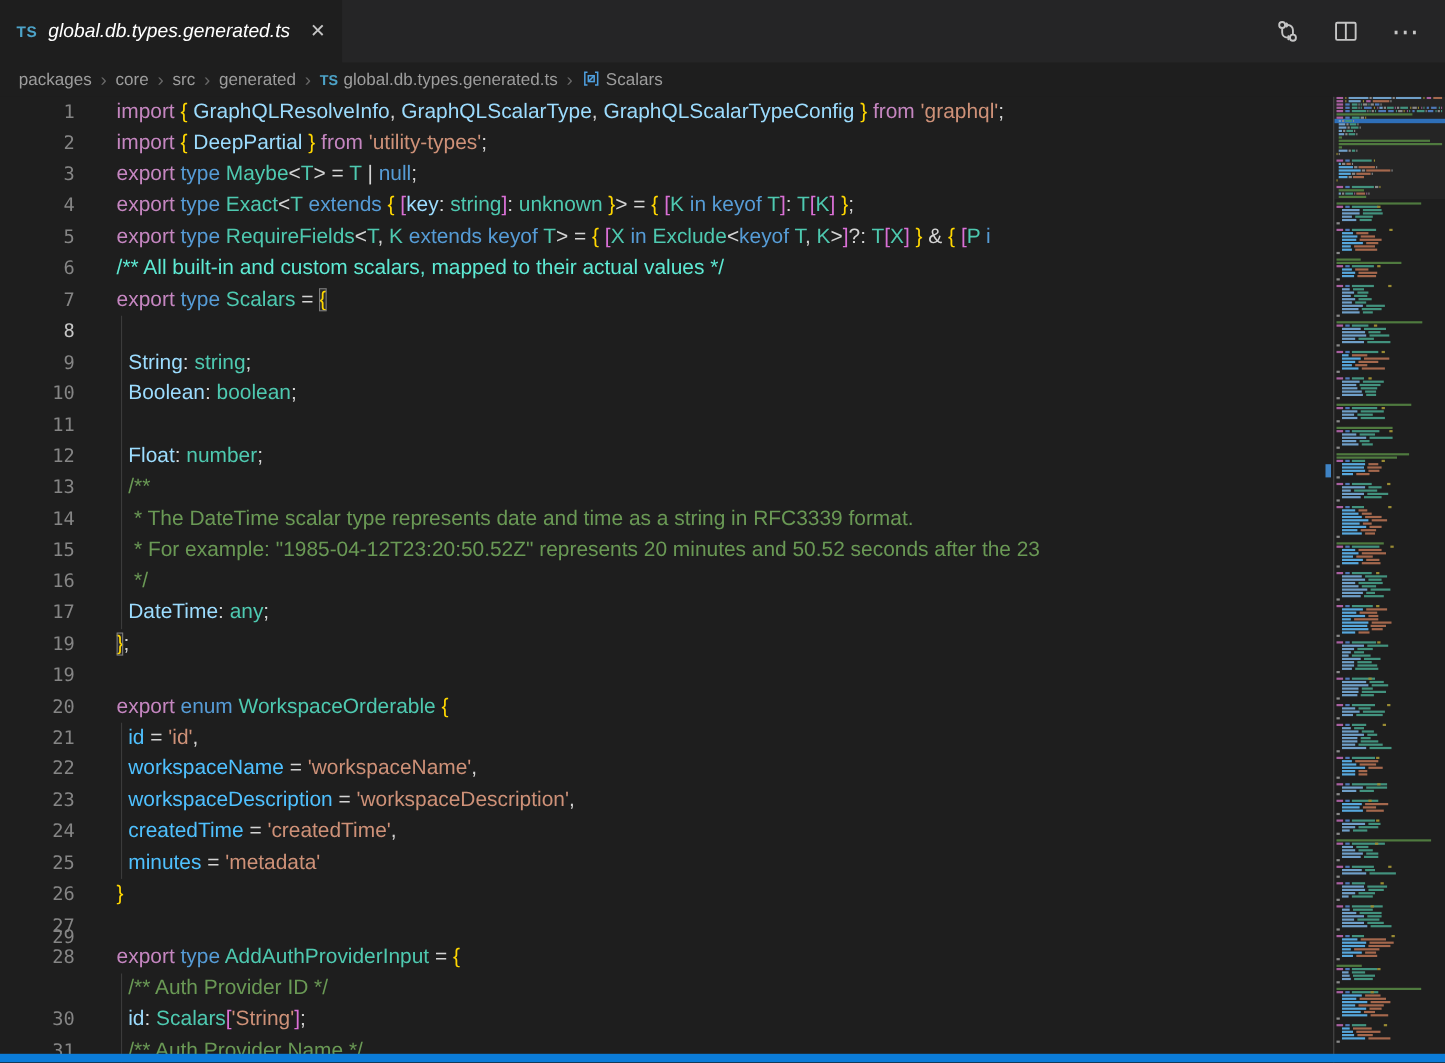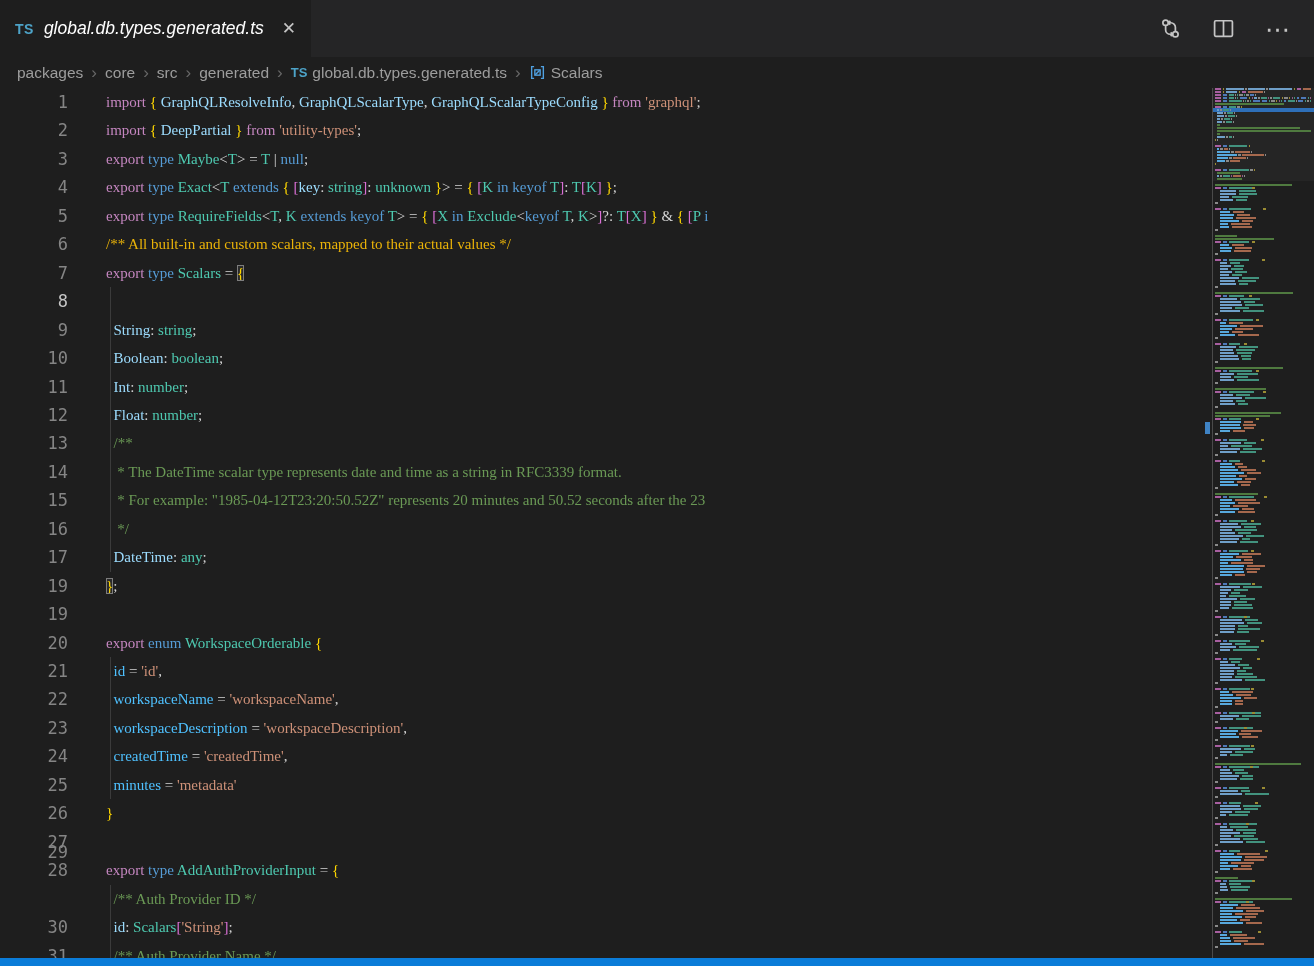--- a/index.html
+++ b/index.html
@@ -22,21 +22,21 @@
   .crumb{display:flex;align-items:center;gap:5px;cursor:pointer;}
   .crumb-sep{color:#686868;font-size:17px;}
   .crumb .ts-mini{color:#4da3c8;font-weight:bold;font-size:13px;}
   
   .editor{position:relative;height:878px;display:flex;}
   .gutter{width:90px;flex:none;position:relative;}
   .ln-num{position:absolute;right:22px;height:29px;line-height:28.45px;color:#858585;
     font-family:"DejaVu Sans Mono",monospace;font-size:17px;}
   .ln-num.cur{color:#c6c6c6;}
   .code{position:relative;flex:1;overflow:hidden;
-    font-family:Liberation Serif, serif;font-size:15px;}
+    font-family:Liberation Sans, sans-serif;font-size:19px;}
   .code-line{position:absolute;left:0;right:0;height:28.45px;line-height:28.45px;
     white-space:pre;padding-left:16px;box-sizing:border-box;}
   .code-line.current{border-top:1px solid #3c3c3c;border-bottom:1px solid #3c3c3c;}
   .bracket-match{outline:1px solid #7d7d7d;outline-offset:-1px;background:rgba(100,100,100,.18);}
   .cursor{display:inline-block;width:2px;height:23px;background:#bfbfbf;vertical-align:-4px;margin-left:1px;}
   .indent-guide{position:absolute;left:20px;width:1px;background:#3b3b3b;}
   
   .overview{width:8px;flex:none;position:relative;border-right:1px solid #4a4a4a;}
   .ov-marker{position:absolute;left:1px;top:38%;width:5px;height:12px;background:#3f83c4;}
   .minimap{width:101px;flex:none;position:relative;overflow:hidden;cursor:pointer;}
@@ -142,25 +142,24 @@
       <div class="ln-num" style="top: 750px;">29</div>
       <div class="ln-num" style="top: 825.05px;">30</div>
       <div class="ln-num" style="top: 853.5px;">31</div>
     </div>
   <div class="code" id="code">
       <div class="code-line" style="top: 0px;"><span style="color: rgb(197, 134, 192);">import</span><span style="color: rgb(212, 212, 212);"> </span><span style="color: rgb(255, 215, 0);">{</span><span style="color: rgb(212, 212, 212);"> </span><span style="color: rgb(156, 220, 254);">GraphQLResolveInfo</span><span style="color: rgb(212, 212, 212);">, </span><span style="color: rgb(156, 220, 254);">GraphQLScalarType</span><span style="color: rgb(212, 212, 212);">, </span><span style="color: rgb(156, 220, 254);">GraphQLScalarTypeConfig</span><span style="color: rgb(212, 212, 212);"> </span><span style="color: rgb(255, 215, 0);">}</span><span style="color: rgb(212, 212, 212);"> </span><span style="color: rgb(197, 134, 192);">from</span><span style="color: rgb(212, 212, 212);"> </span><span style="color: rgb(206, 145, 120);">'graphql'</span><span style="color: rgb(212, 212, 212);">;</span></div>
       <div class="code-line" style="top: 28.45px;"><span style="color: rgb(197, 134, 192);">import</span><span style="color: rgb(212, 212, 212);"> </span><span style="color: rgb(255, 215, 0);">{</span><span style="color: rgb(212, 212, 212);"> </span><span style="color: rgb(156, 220, 254);">DeepPartial</span><span style="color: rgb(212, 212, 212);"> </span><span style="color: rgb(255, 215, 0);">}</span><span style="color: rgb(212, 212, 212);"> </span><span style="color: rgb(197, 134, 192);">from</span><span style="color: rgb(212, 212, 212);"> </span><span style="color: rgb(206, 145, 120);">'utility-types'</span><span style="color: rgb(212, 212, 212);">;</span></div>
       <div class="code-line" style="top: 56.9px;"><span style="color: rgb(197, 134, 192);">export</span><span style="color: rgb(212, 212, 212);"> </span><span style="color: rgb(86, 156, 214);">type</span><span style="color: rgb(212, 212, 212);"> </span><span style="color: rgb(78, 201, 176);">Maybe</span><span style="color: rgb(212, 212, 212);">&lt;</span><span style="color: rgb(78, 201, 176);">T</span><span style="color: rgb(212, 212, 212);">&gt; = </span><span style="color: rgb(78, 201, 176);">T</span><span style="color: rgb(212, 212, 212);"> | </span><span style="color: rgb(86, 156, 214);">null</span><span style="color: rgb(212, 212, 212);">;</span></div>
       <div class="code-line" style="top: 85.35px;"><span style="color: rgb(197, 134, 192);">export</span><span style="color: rgb(212, 212, 212);"> </span><span style="color: rgb(86, 156, 214);">type</span><span style="color: rgb(212, 212, 212);"> </span><span style="color: rgb(78, 201, 176);">Exact</span><span style="color: rgb(212, 212, 212);">&lt;</span><span style="color: rgb(78, 201, 176);">T</span><span style="color: rgb(212, 212, 212);"> </span><span style="color: rgb(86, 156, 214);">extends</span><span style="color: rgb(212, 212, 212);"> </span><span style="color: rgb(255, 215, 0);">{</span><span style="color: rgb(212, 212, 212);"> </span><span style="color: rgb(218, 112, 214);">[</span><span style="color: rgb(156, 220, 254);">key</span><span style="color: rgb(212, 212, 212);">: </span><span style="color: rgb(78, 201, 176);">string</span><span style="color: rgb(218, 112, 214);">]</span><span style="color: rgb(212, 212, 212);">: </span><span style="color: rgb(78, 201, 176);">unknown</span><span style="color: rgb(212, 212, 212);"> </span><span style="color: rgb(255, 215, 0);">}</span><span style="color: rgb(212, 212, 212);">&gt; = </span><span style="color: rgb(255, 215, 0);">{</span><span style="color: rgb(212, 212, 212);"> </span><span style="color: rgb(218, 112, 214);">[</span><span style="color: rgb(78, 201, 176);">K</span><span style="color: rgb(212, 212, 212);"> </span><span style="color: rgb(86, 156, 214);">in</span><span style="color: rgb(212, 212, 212);"> </span><span style="color: rgb(86, 156, 214);">keyof</span><span style="color: rgb(212, 212, 212);"> </span><span style="color: rgb(78, 201, 176);">T</span><span style="color: rgb(218, 112, 214);">]</span><span style="color: rgb(212, 212, 212);">: </span><span style="color: rgb(78, 201, 176);">T</span><span style="color: rgb(218, 112, 214);">[</span><span style="color: rgb(78, 201, 176);">K</span><span style="color: rgb(218, 112, 214);">]</span><span style="color: rgb(212, 212, 212);"> </span><span style="color: rgb(255, 215, 0);">}</span><span style="color: rgb(212, 212, 212);">;</span></div>
       <div class="code-line" style="top: 113.8px;"><span style="color: rgb(197, 134, 192);">export</span><span style="color: rgb(212, 212, 212);"> </span><span style="color: rgb(86, 156, 214);">type</span><span style="color: rgb(212, 212, 212);"> </span><span style="color: rgb(78, 201, 176);">RequireFields</span><span style="color: rgb(212, 212, 212);">&lt;</span><span style="color: rgb(78, 201, 176);">T</span><span style="color: rgb(212, 212, 212);">, </span><span style="color: rgb(78, 201, 176);">K</span><span style="color: rgb(212, 212, 212);"> </span><span style="color: rgb(86, 156, 214);">extends</span><span style="color: rgb(212, 212, 212);"> </span><span style="color: rgb(86, 156, 214);">keyof</span><span style="color: rgb(212, 212, 212);"> </span><span style="color: rgb(78, 201, 176);">T</span><span style="color: rgb(212, 212, 212);">&gt; = </span><span style="color: rgb(255, 215, 0);">{</span><span style="color: rgb(212, 212, 212);"> </span><span style="color: rgb(218, 112, 214);">[</span><span style="color: rgb(78, 201, 176);">X</span><span style="color: rgb(212, 212, 212);"> </span><span style="color: rgb(86, 156, 214);">in</span><span style="color: rgb(212, 212, 212);"> </span><span style="color: rgb(78, 201, 176);">Exclude</span><span style="color: rgb(212, 212, 212);">&lt;</span><span style="color: rgb(86, 156, 214);">keyof</span><span style="color: rgb(212, 212, 212);"> </span><span style="color: rgb(78, 201, 176);">T</span><span style="color: rgb(212, 212, 212);">, </span><span style="color: rgb(78, 201, 176);">K</span><span style="color: rgb(212, 212, 212);">&gt;</span><span style="color: rgb(218, 112, 214);">]</span><span style="color: rgb(212, 212, 212);">?: </span><span style="color: rgb(78, 201, 176);">T</span><span style="color: rgb(218, 112, 214);">[</span><span style="color: rgb(78, 201, 176);">X</span><span style="color: rgb(218, 112, 214);">]</span><span style="color: rgb(212, 212, 212);"> </span><span style="color: rgb(255, 215, 0);">}</span><span style="color: rgb(212, 212, 212);"> &amp; </span><span style="color: rgb(255, 215, 0);">{</span><span style="color: rgb(212, 212, 212);"> </span><span style="color: rgb(218, 112, 214);">[</span><span style="color: rgb(78, 201, 176);">P</span><span style="color: rgb(212, 212, 212);"> </span><span style="color: rgb(86, 156, 214);">i</span></div>
-      <div class="code-line" style="top: 142.25px;"><span style="color: #eab308;">/** All built-in and custom scalars, mapped to their actual values */</span></div>
+      <div class="code-line" style="top: 142.25px;"><span style="color: #5eead4;">/** All built-in and custom scalars, mapped to their actual values */</span></div>
       <div class="code-line" style="top: 170.7px;"><span style="color: rgb(197, 134, 192);">export</span><span style="color: rgb(212, 212, 212);"> </span><span style="color: rgb(86, 156, 214);">type</span><span style="color: rgb(212, 212, 212);"> </span><span style="color: rgb(78, 201, 176);">Scalars</span><span style="color: rgb(212, 212, 212);"> = </span><span class="bracket-match" style="color: rgb(255, 215, 0);">{</span></div>
       <div class="code-line" style="top: 227.6px;"><span style="color: rgb(212, 212, 212);">  </span><span style="color: rgb(156, 220, 254);">String</span><span style="color: rgb(212, 212, 212);">: </span><span style="color: rgb(78, 201, 176);">string</span><span style="color: rgb(212, 212, 212);">;</span></div>
       <div class="code-line" style="top: 256.05px;"><span style="color: rgb(212, 212, 212);">  </span><span style="color: rgb(156, 220, 254);">Boolean</span><span style="color: rgb(212, 212, 212);">: </span><span style="color: rgb(78, 201, 176);">boolean</span><span style="color: rgb(212, 212, 212);">;</span></div>
-      <div class="code-line" style="top: 284.5px;"><span style="color: rgb(212, 212, 212);">  </span><span style="color: rgb(156, 220, 254);">Int</span><span style="color: rgb(212, 212, 212);">: </span><span style="color: rgb(78, 201, 176);">number</span><span style="color: rgb(212, 212, 212);">;</span></div>
       <div class="code-line" style="top: 312.95px;"><span style="color: rgb(212, 212, 212);">  </span><span style="color: rgb(156, 220, 254);">Float</span><span style="color: rgb(212, 212, 212);">: </span><span style="color: rgb(78, 201, 176);">number</span><span style="color: rgb(212, 212, 212);">;</span></div>
       <div class="code-line" style="top: 341.4px;"><span style="color: rgb(212, 212, 212);">  </span><span style="color: rgb(106, 153, 85);">/**</span></div>
       <div class="code-line" style="top: 369.85px;"><span style="color: rgb(212, 212, 212);">  </span><span style="color: rgb(106, 153, 85);"> * The DateTime scalar type represents date and time as a string in RFC3339 format.</span></div>
       <div class="code-line" style="top: 398.3px;"><span style="color: rgb(212, 212, 212);">  </span><span style="color: rgb(106, 153, 85);"> * For example: "1985-04-12T23:20:50.52Z" represents 20 minutes and 50.52 seconds after the 23</span></div>
       <div class="code-line" style="top: 426.75px;"><span style="color: rgb(212, 212, 212);">  </span><span style="color: rgb(106, 153, 85);"> */</span></div>
       <div class="code-line" style="top: 455.2px;"><span style="color: rgb(212, 212, 212);">  </span><span style="color: rgb(156, 220, 254);">DateTime</span><span style="color: rgb(212, 212, 212);">: </span><span style="color: rgb(78, 201, 176);">any</span><span style="color: rgb(212, 212, 212);">;</span></div>
       <div class="code-line" style="top: 483.65px;"><span class="bracket-match" style="color: rgb(255, 215, 0);">}</span><span style="color: rgb(212, 212, 212);">;</span></div>
       <div class="code-line" style="top: 512.1px;"></div>
       <div class="code-line" style="top: 540.55px;"><span style="color: rgb(197, 134, 192);">export</span><span style="color: rgb(212, 212, 212);"> </span><span style="color: rgb(86, 156, 214);">enum</span><span style="color: rgb(212, 212, 212);"> </span><span style="color: rgb(78, 201, 176);">WorkspaceOrderable</span><span style="color: rgb(212, 212, 212);"> </span><span style="color: rgb(255, 215, 0);">{</span></div>
       <div class="code-line" style="top: 569px;"><span style="color: rgb(212, 212, 212);">  </span><span style="color: rgb(79, 193, 255);">id</span><span style="color: rgb(212, 212, 212);"> = </span><span style="color: rgb(206, 145, 120);">'id'</span><span style="color: rgb(212, 212, 212);">,</span></div>

